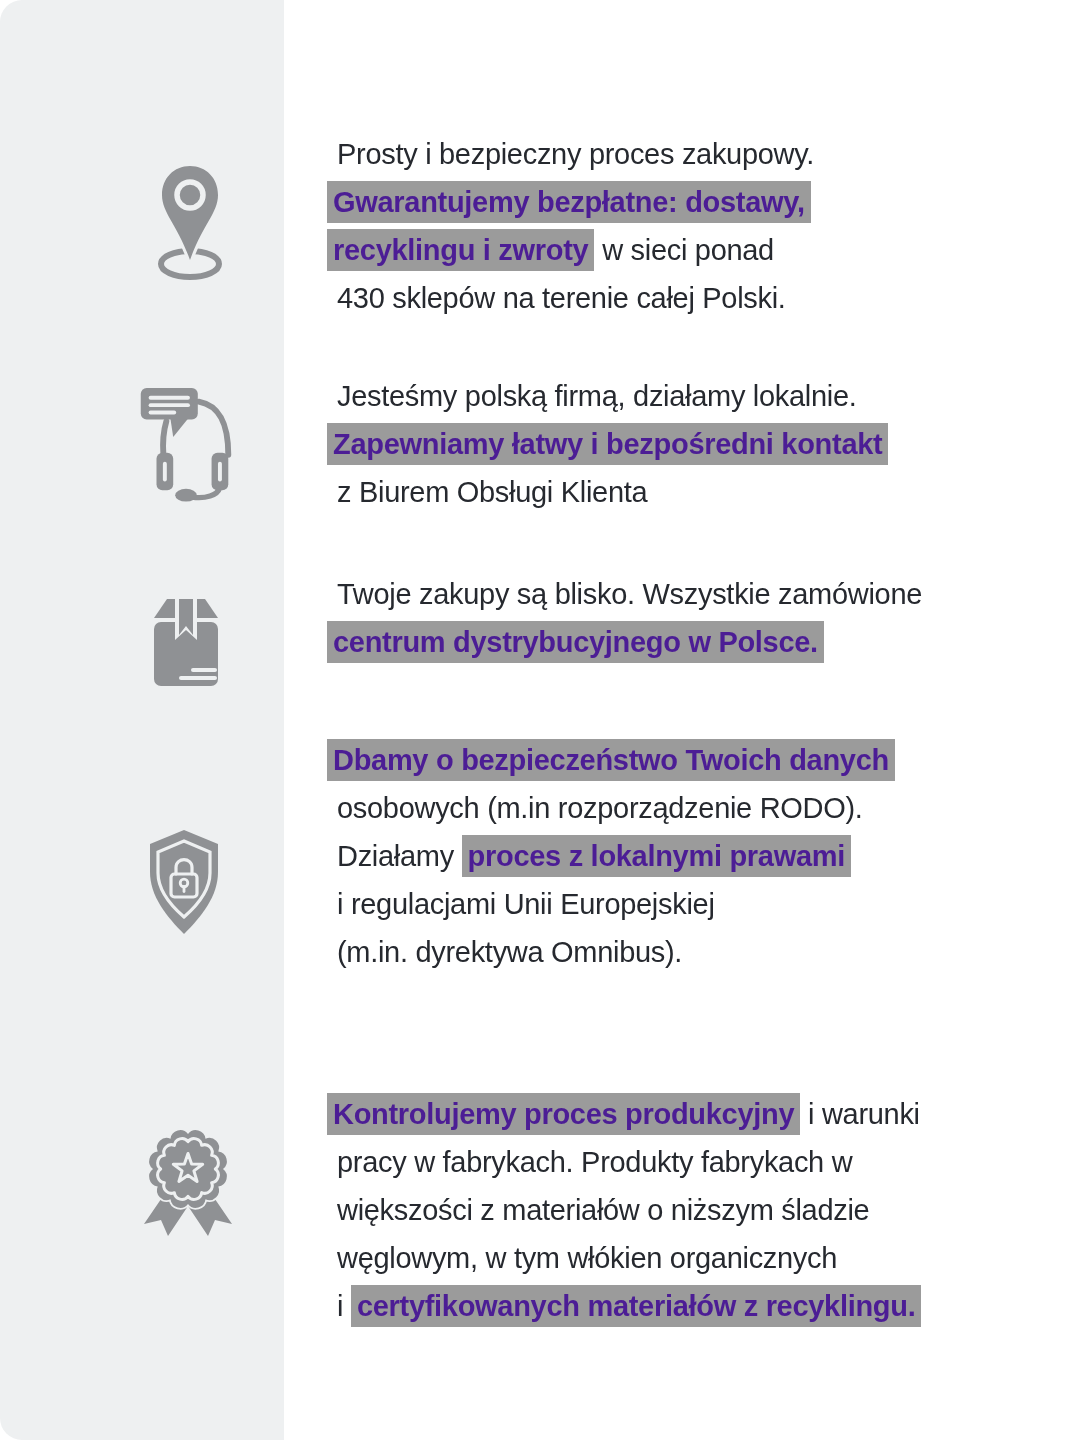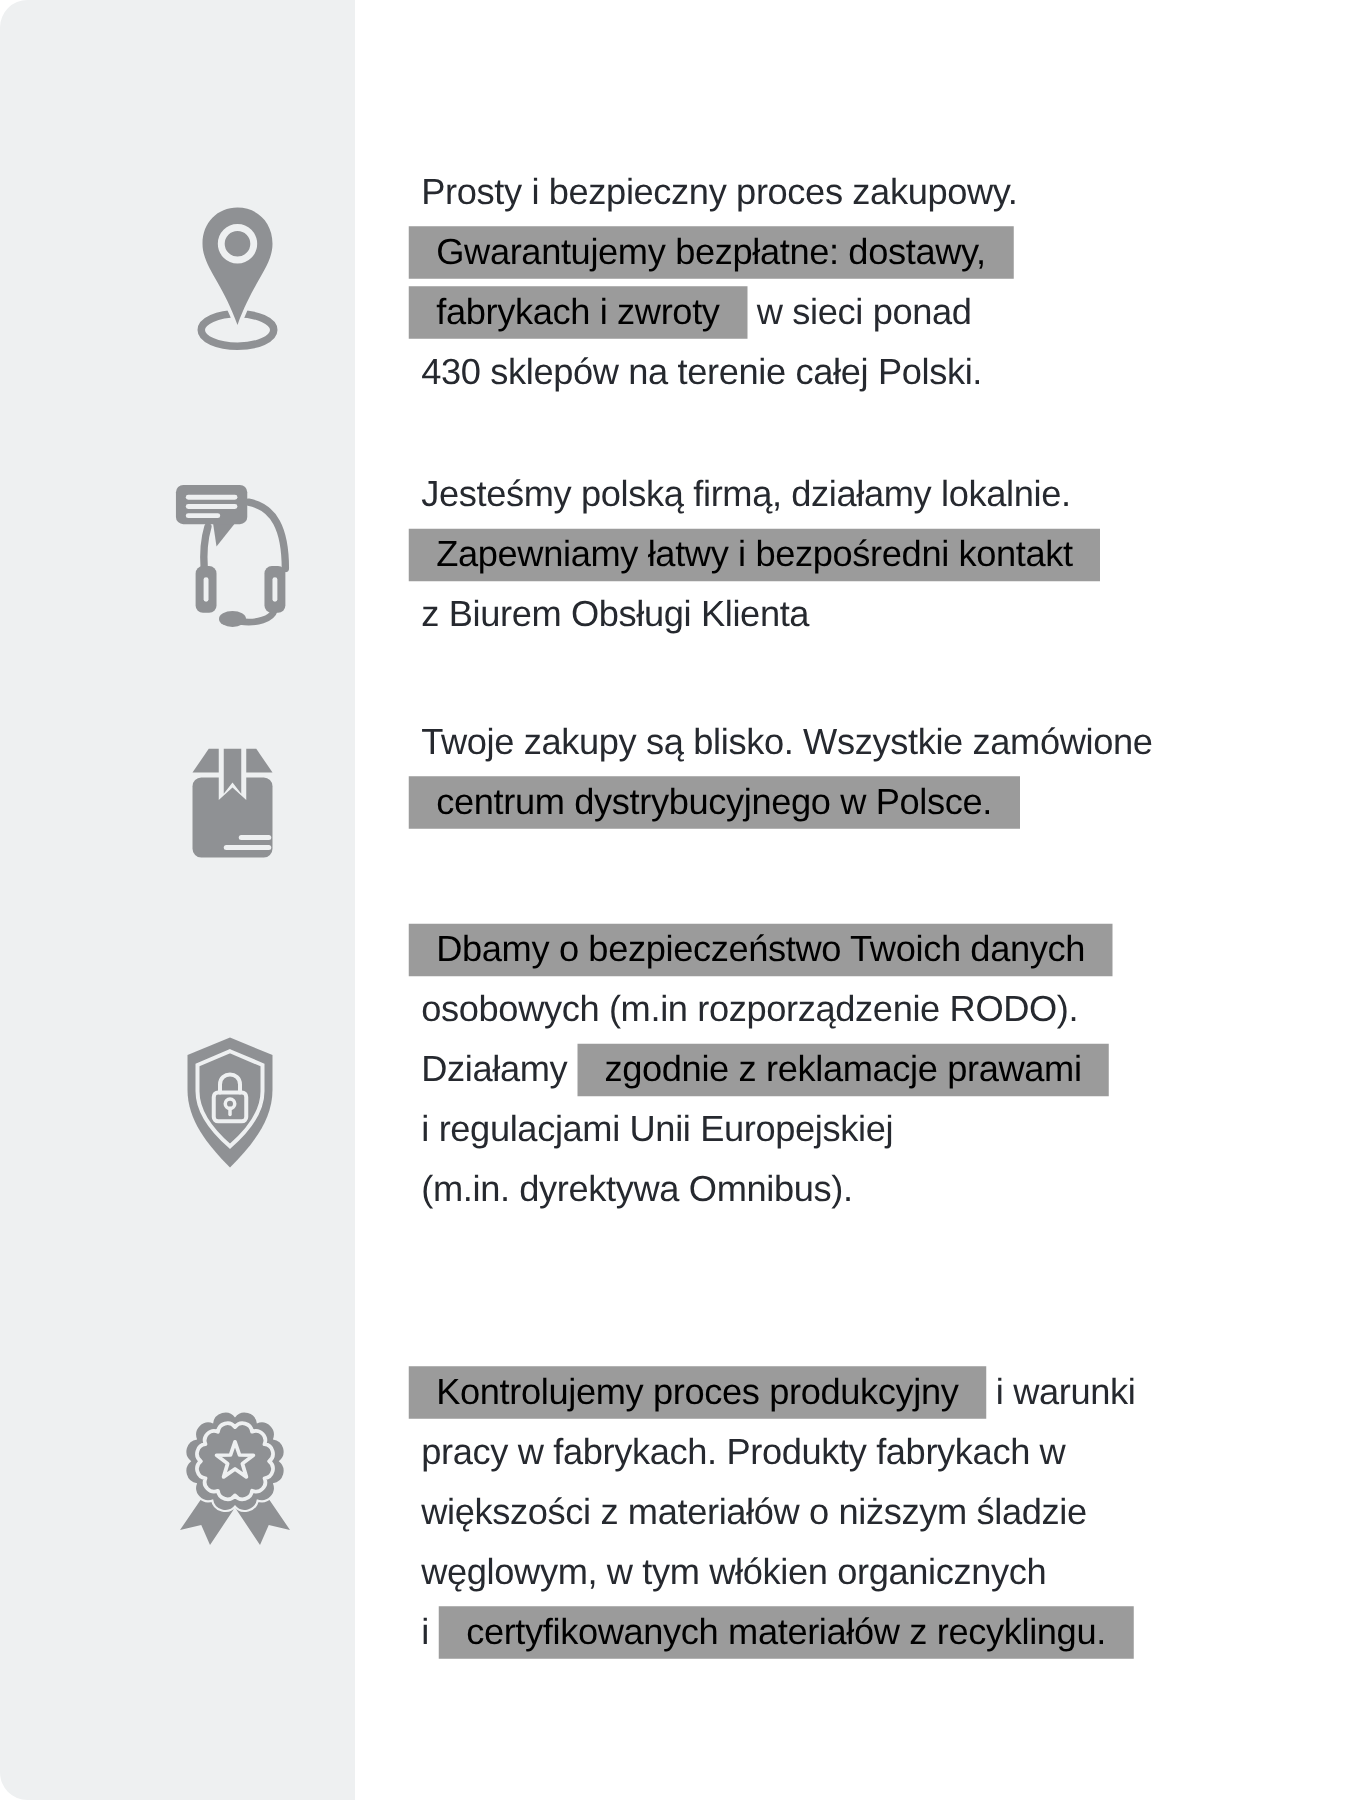--- a/index.html
+++ b/index.html
@@ -36,23 +36,23 @@
     height:48px;line-height:48px;
     white-space:pre;
     padding-left:10px;
     font-size:29px;
     letter-spacing:-0.3px;
     color:var(--text-color);
   }
   .seg{display:inline;}
   .seg.hl{
     background:var(--hl-bg);
-    color:#000000;
-    font-weight:400;
-    padding:5px 22px;
+    color:#4c1d95;
+    font-weight:700;
+    padding:5px 6px;
   }
   .line .seg.hl:first-child{margin-left:-10px;}
 </style>
 </head>
 <body>
 
 <div class="page">
 
   <div class="sidebar"></div>
 
@@ -117,36 +117,36 @@
                A7.6,7.6 0 0 1 44.35,74.65 A7.6,7.6 0 0 1 34.4,64.65 A7.6,7.6 0 0 1 30.7,51
                A7.6,7.6 0 0 1 34.4,37.35 A7.6,7.6 0 0 1 44.35,27.35 A7.6,7.6 0 0 1 58,23.7 Z"></path>
       <path class="bstroke" stroke-width="3" stroke-linejoin="round" d="M58,35.5 L61.6,46 L72.7,46.2 L63.9,52.9 L67.1,63.5 L58,57.2 L48.9,63.5
                L52.1,52.9 L43.3,46.2 L54.4,46 Z"></path>
     </svg>
   </div>
 
   <div class="benefit" style="top:130px;">
       <div class="line"><span class="seg">Prosty i bezpieczny proces zakupowy.</span></div>
       <div class="line"><span class="seg hl">Gwarantujemy bezpłatne: dostawy,</span></div>
-      <div class="line"><span class="seg hl">fabrykach i zwroty</span><span class="seg"> w sieci ponad</span></div>
+      <div class="line"><span class="seg hl">recyklingu i zwroty</span><span class="seg"> w sieci ponad</span></div>
       <div class="line"><span class="seg">430 sklepów na terenie całej Polski.</span></div>
     </div>
   <div class="benefit" style="top:372px;">
       <div class="line"><span class="seg">Jesteśmy polską firmą, działamy lokalnie.</span></div>
       <div class="line"><span class="seg hl">Zapewniamy łatwy i bezpośredni kontakt</span></div>
       <div class="line"><span class="seg">z Biurem Obsługi Klienta</span></div>
     </div>
   <div class="benefit" style="top:570px;">
       <div class="line"><span class="seg">Twoje zakupy są blisko. Wszystkie zamówione</span></div>
       <div class="line"><span class="seg hl">centrum dystrybucyjnego w Polsce.</span></div>
     </div>
   <div class="benefit" style="top:736px;">
       <div class="line"><span class="seg hl">Dbamy o bezpieczeństwo Twoich danych</span></div>
       <div class="line"><span class="seg">osobowych (m.in rozporządzenie RODO).</span></div>
-      <div class="line"><span class="seg">Działamy </span><span class="seg hl">zgodnie z reklamacje prawami</span></div>
+      <div class="line"><span class="seg">Działamy </span><span class="seg hl">proces z lokalnymi prawami</span></div>
       <div class="line"><span class="seg">i regulacjami Unii Europejskiej</span></div>
       <div class="line"><span class="seg">(m.in. dyrektywa Omnibus).</span></div>
     </div>
   <div class="benefit" style="top:1054px;margin-top:36px;">
       <div class="line"><span class="seg hl">Kontrolujemy proces produkcyjny</span><span class="seg"> i warunki</span></div>
       <div class="line"><span class="seg">pracy w fabrykach. Produkty fabrykach w</span></div>
       <div class="line"><span class="seg">większości z materiałów o niższym śladzie</span></div>
       <div class="line"><span class="seg">węglowym, w tym włókien organicznych</span></div>
       <div class="line"><span class="seg">i </span><span class="seg hl">certyfikowanych materiałów z recyklingu.</span></div>
     </div>

